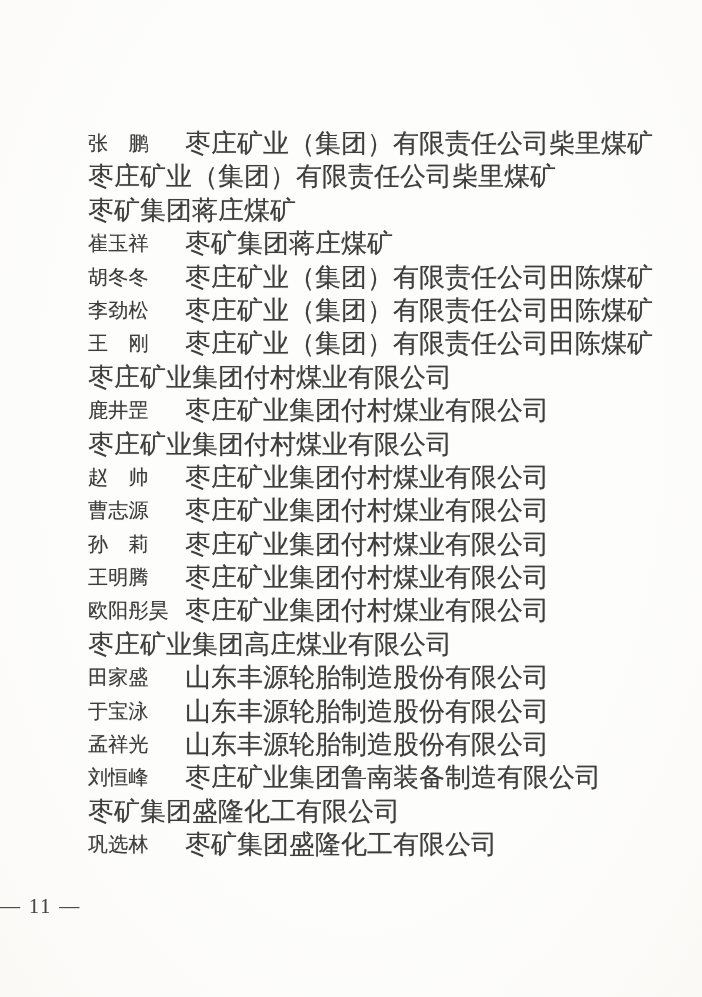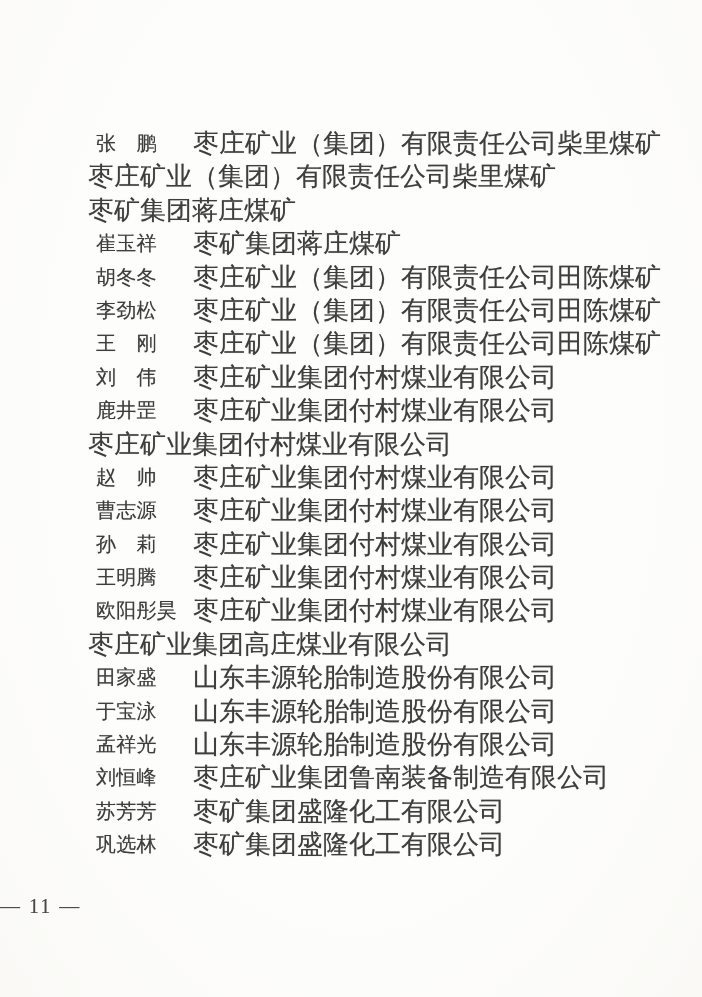--- a/index.html
+++ b/index.html
@@ -29,21 +29,20 @@
     height: 33.4px;
     line-height: 33.4px;
     white-space: nowrap;
   }
   .name {
     flex: 0 0 97px;
     font-size: 20px;
     color: #3e3e3e;
     text-shadow: 0 0 0.7px rgba(62,62,62,0.55);
     letter-spacing: 0.2px;
-    margin-left: 8px;
   }
   .org {
     flex: 1 1 auto;
     font-size: 26px;
     color: #3e3e3e;
     text-shadow: 0 0 0.7px rgba(62,62,62,0.55);
     letter-spacing: 0;
   }
   .footer {
     position: absolute;
@@ -82,21 +81,20 @@
       </div>
       <div class="row">
         <span class="name">李劲松</span>
         <span class="org">枣庄矿业（集团）有限责任公司田陈煤矿</span>
       </div>
       <div class="row">
         <span class="name">王　刚</span>
         <span class="org">枣庄矿业（集团）有限责任公司田陈煤矿</span>
       </div>
       <div class="row">
-        <span class="name">刘　伟</span>
         <span class="org">枣庄矿业集团付村煤业有限公司</span>
       </div>
       <div class="row">
         <span class="name">鹿井罡</span>
         <span class="org">枣庄矿业集团付村煤业有限公司</span>
       </div>
       <div class="row">
         <span class="org">枣庄矿业集团付村煤业有限公司</span>
       </div>
       <div class="row">
@@ -132,21 +130,20 @@
       </div>
       <div class="row">
         <span class="name">孟祥光</span>
         <span class="org">山东丰源轮胎制造股份有限公司</span>
       </div>
       <div class="row">
         <span class="name">刘恒峰</span>
         <span class="org">枣庄矿业集团鲁南装备制造有限公司</span>
       </div>
       <div class="row">
-        <span class="name">苏芳芳</span>
         <span class="org">枣矿集团盛隆化工有限公司</span>
       </div>
       <div class="row">
         <span class="name">巩选林</span>
         <span class="org">枣矿集团盛隆化工有限公司</span>
       </div>
     </div>
   <div class="footer">— 11 —</div>
 </div>
 

